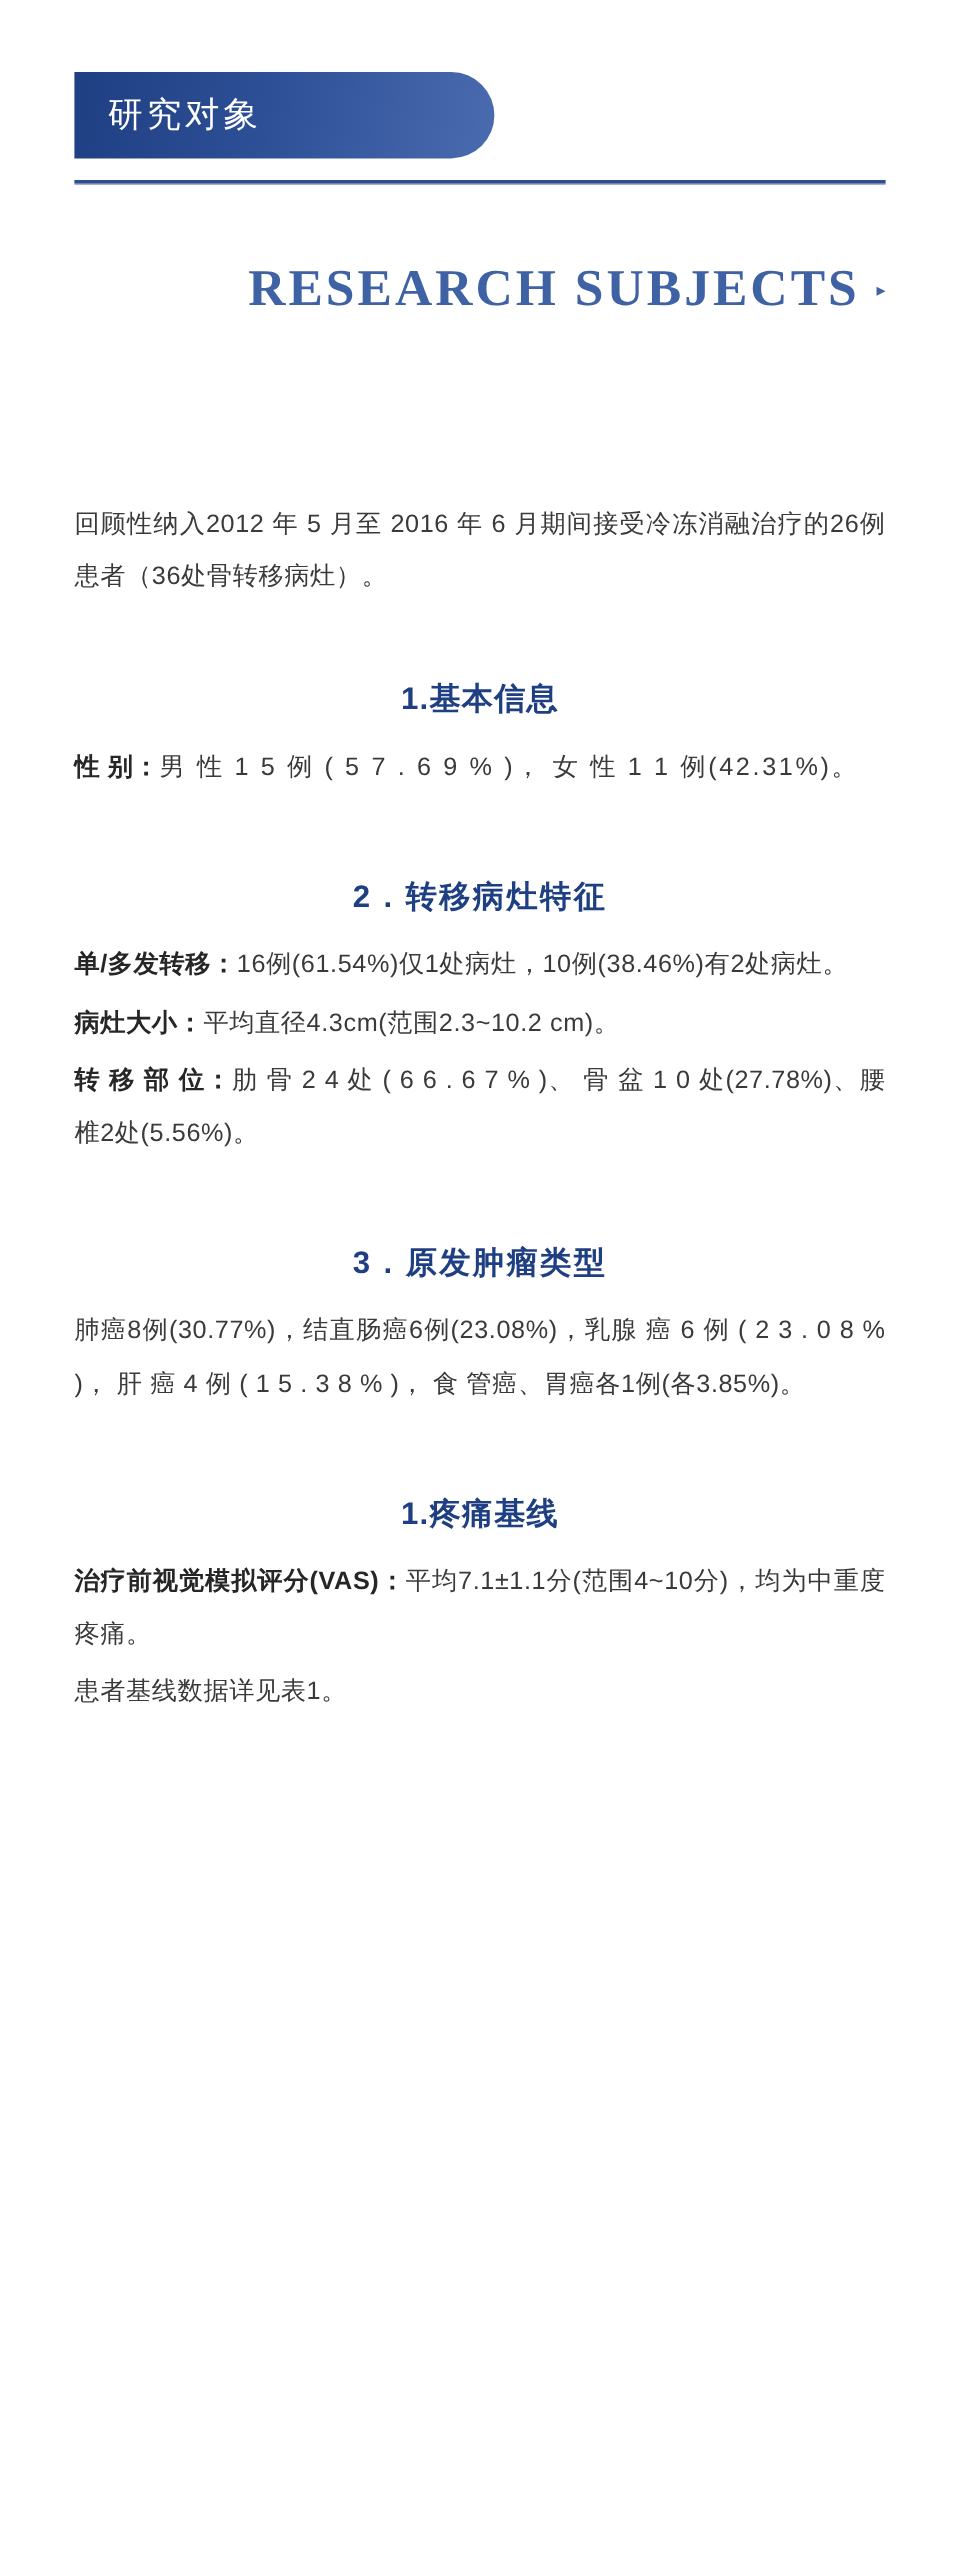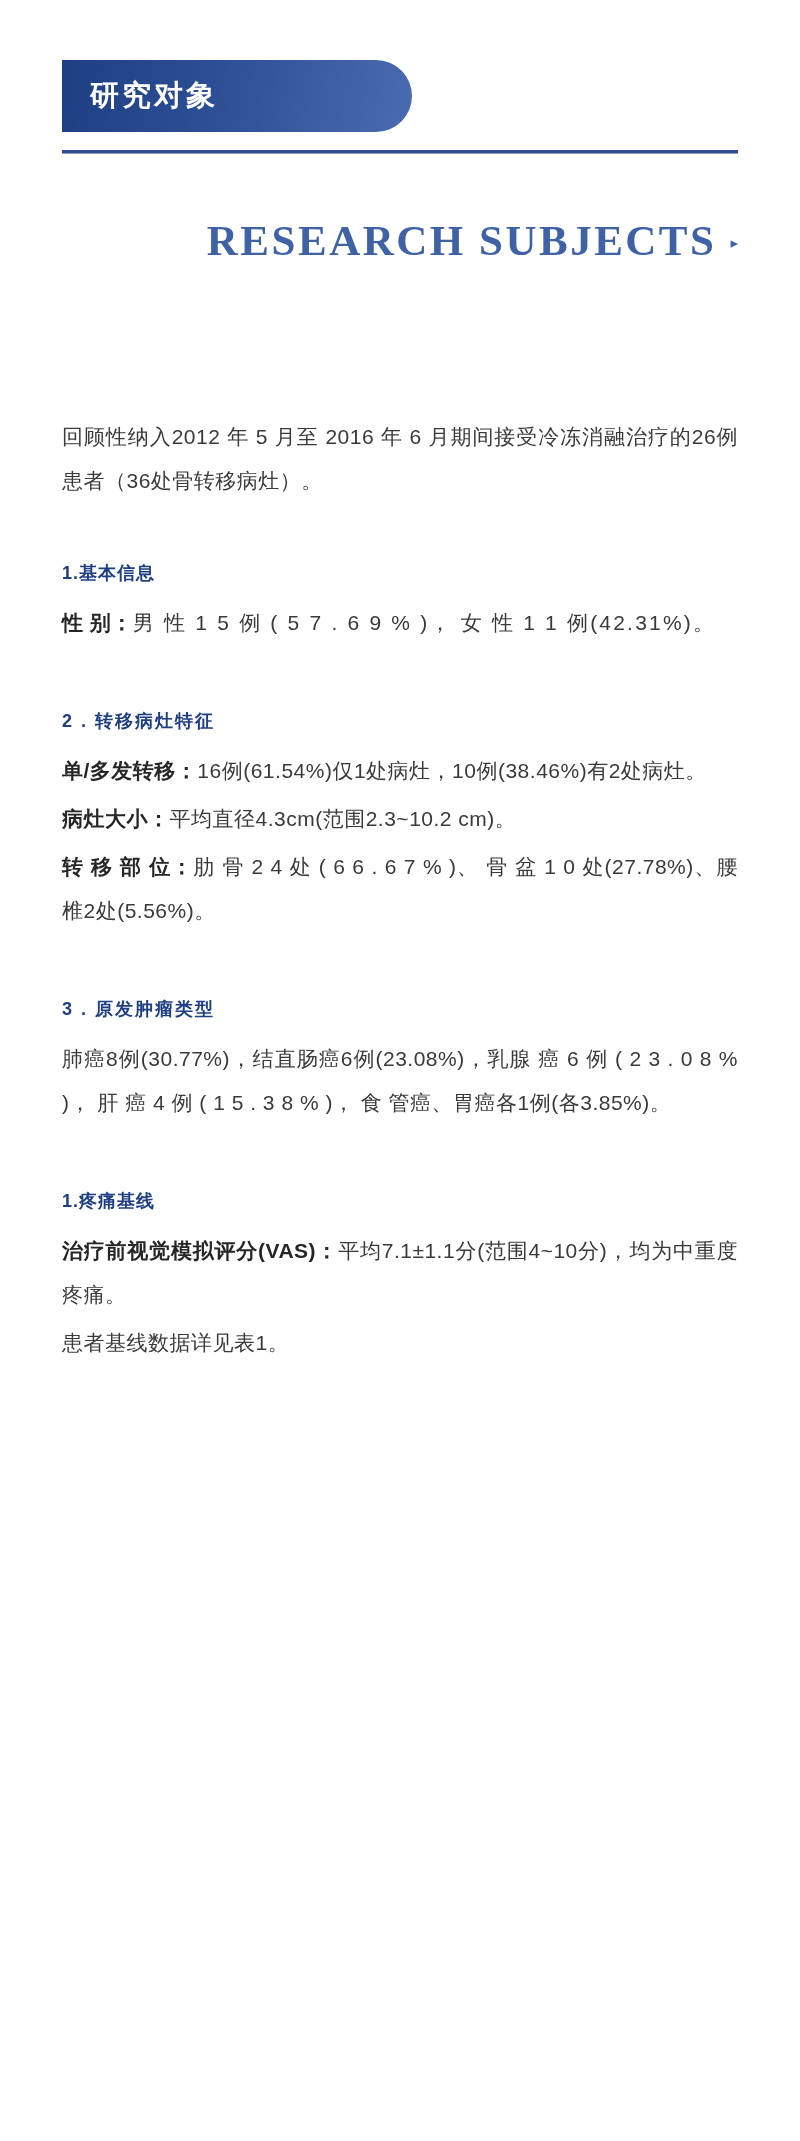--- a/index.html
+++ b/index.html
@@ -33,21 +33,21 @@
     margin-left: 62px;
     width: 350px;
     height: 72px;
     background: linear-gradient(100deg, #1f3f83 0%, #2d4f95 45%, #4a6bb0 100%);
     border-radius: 0 36px 36px 0;
     display: flex;
     align-items: center;
   }
   .banner-title {
     font-size: 29px;
-    font-weight: bold;
+    font-weight: normal;
     color: #ffffff;
     letter-spacing: 3px;
     margin-left: 28px;
     font-family: "Liberation Sans", sans-serif;
   }
   .header-rule {
     position: absolute;
     left: 62px;
     right: 62px;
     top: 90px;
@@ -99,23 +99,24 @@
     text-align: justify;
     text-justify: inter-ideograph;
     margin: 0 0 52px 0;
   }
   .section {
     margin-bottom: 46px;
   }
   .section-heading {
     color: #1f3f83;
     font-weight: bold;
-    font-size: 18px;
+    font-size: 26px;
     margin: 0 0 8px 0;
     letter-spacing: 1px;
+    text-align: center;
   }
   .section-heading.spaced {
     letter-spacing: 2px;
   }
   .line {
     margin: 0 0 4px 0;
     text-align: justify;
     text-justify: inter-ideograph;
   }
   .line b {

